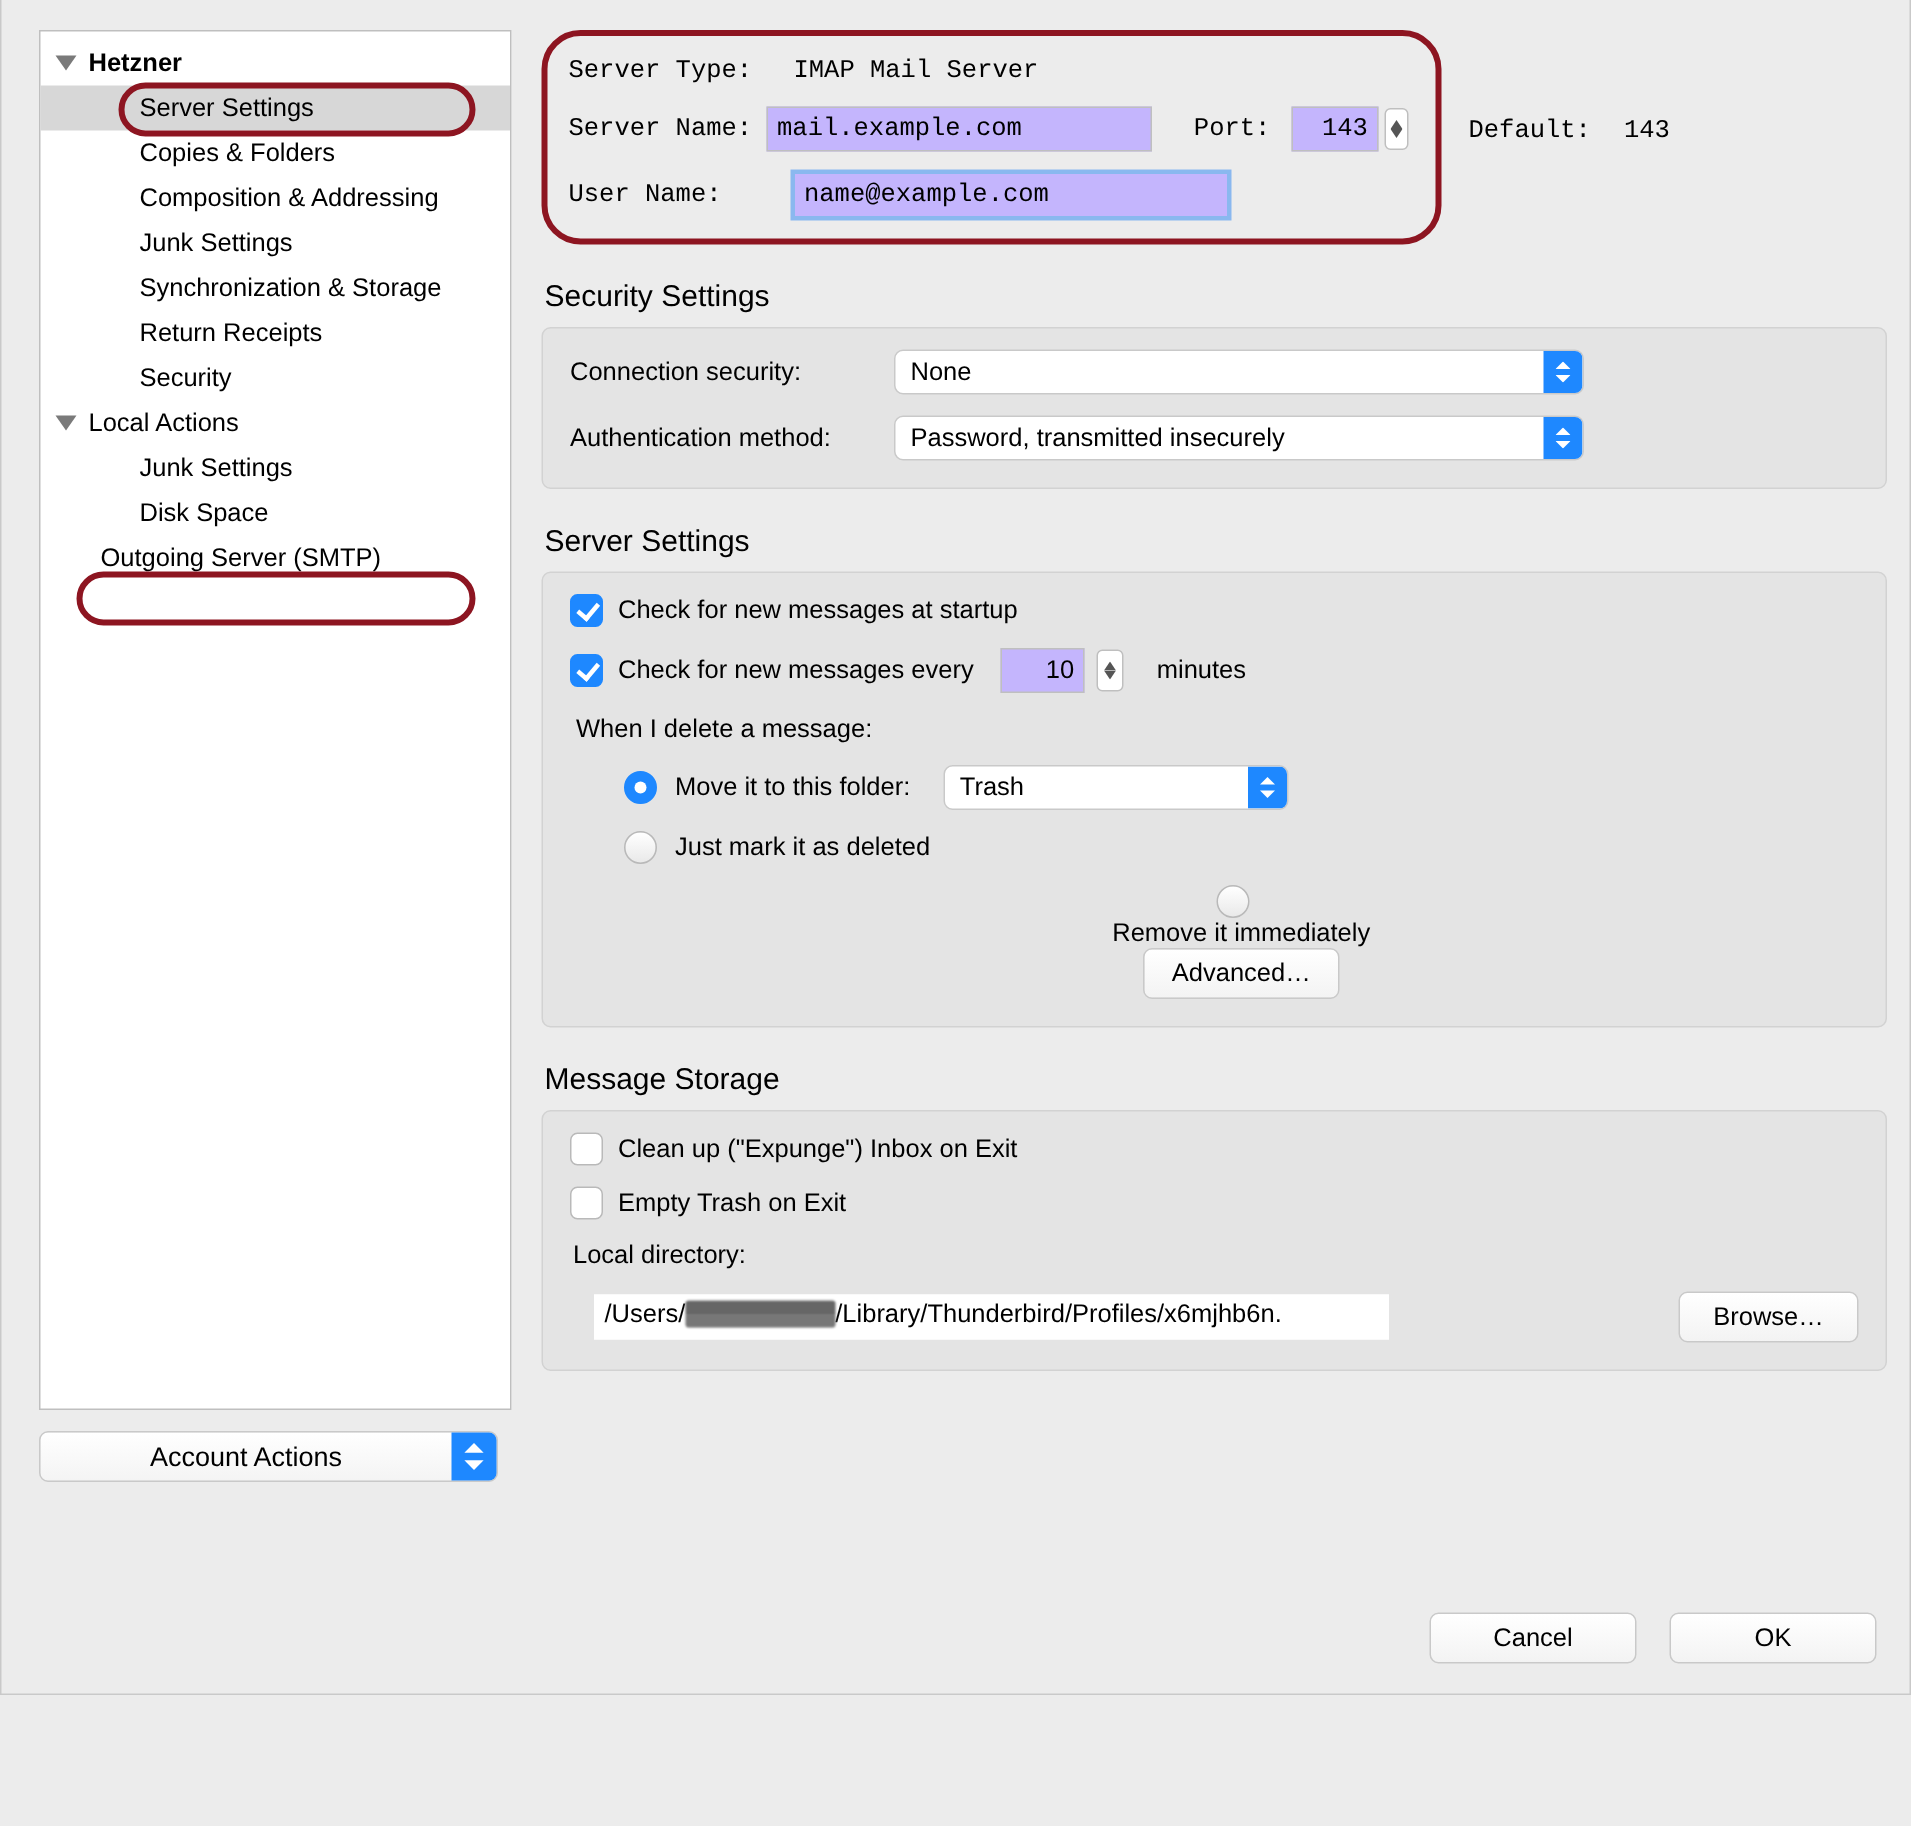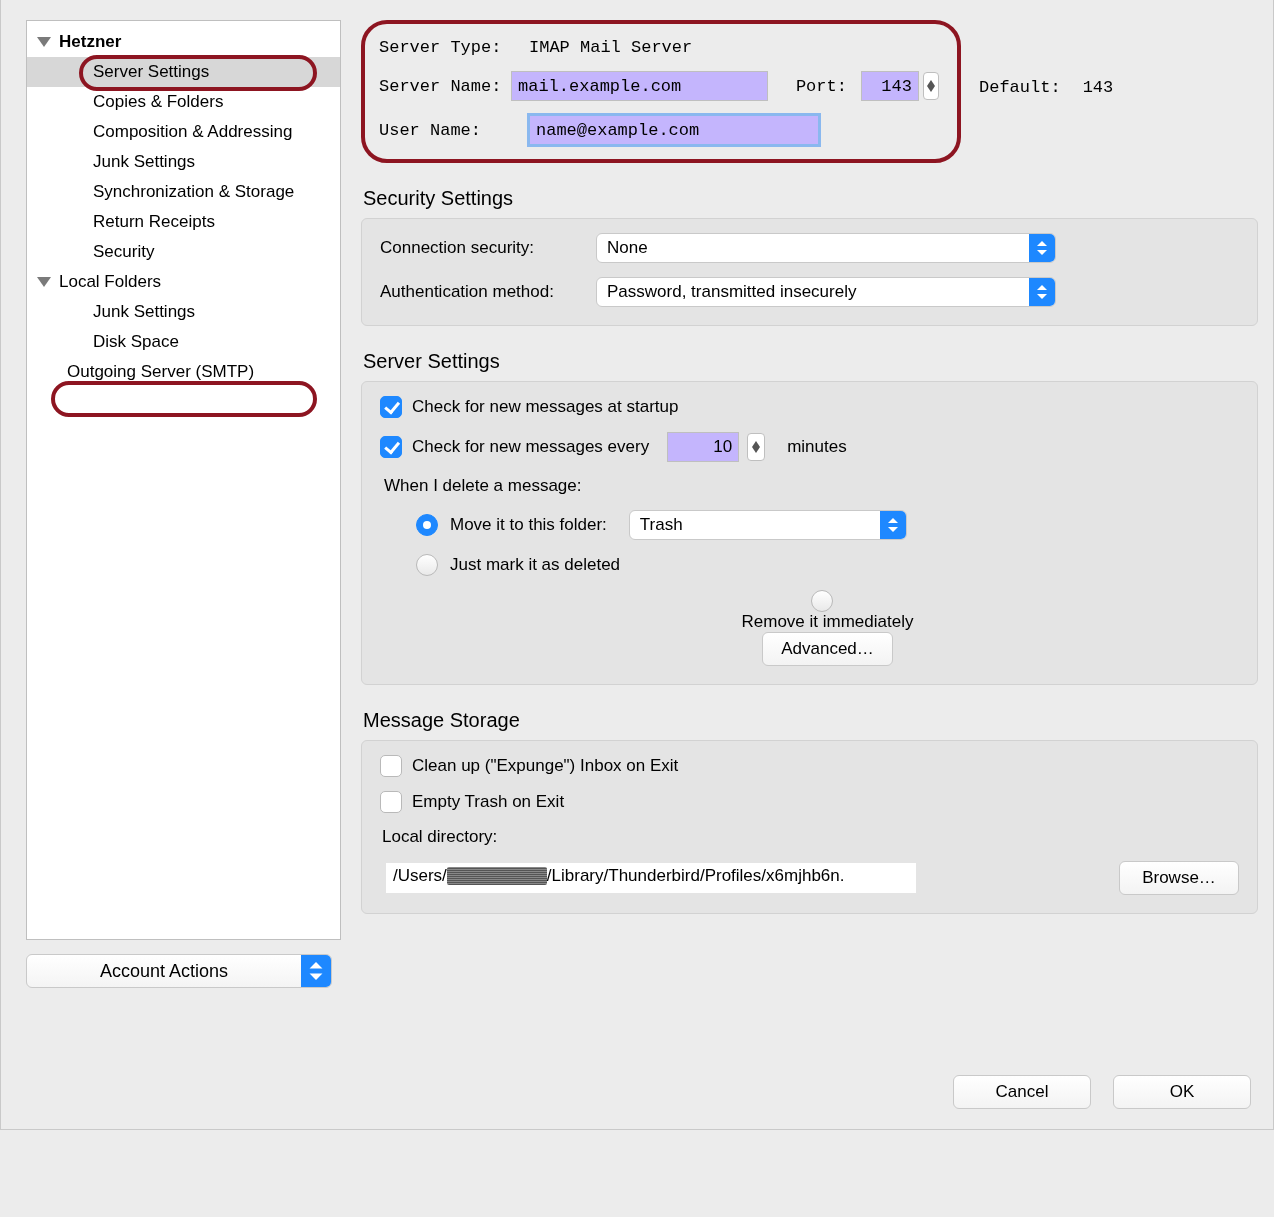--- a/index.html
+++ b/index.html
@@ -168,21 +168,21 @@
         </div>
       <div class="tree-row indent1">
           <span>Return Receipts</span>
         </div>
       <div class="tree-row indent1">
           <span>Security</span>
         </div>
 
       <div class="tree-row indent0" style="padding-left:10px;">
         <span class="disclose"></span>
-        <span class="tree-label" style="padding-left:2px;">Local Folders</span>
+        <span class="tree-label" style="padding-left:2px;">Local Actions</span>
       </div>
       <div class="tree-row indent1">
           <span>Junk Settings</span>
         </div>
       <div class="tree-row indent1">
           <span>Disk Space</span>
         </div>
       <div class="tree-row indent0">
           <span>Outgoing Server (SMTP)</span>
         </div>
@@ -265,38 +265,38 @@
 
     <h3 class="section">Server Settings</h3>
     <div class="panel">
       <div class="row">
         <span class="chk checked"></span>
         <span>Check for new messages at startup</span>
       </div>
       <div class="row">
         <span class="chk checked"></span>
         <span>Check for new messages every</span>
-        <input type="text" style="width: 72px; text-align: right; margin: 0px 4px 0px 18px;" value="10">
+        <input type="text" style="width: 56px; text-align: right; margin: 0px 4px 0px 18px;" value="10">
         <span class="spinner">
           <svg width="8" height="6">
               <polygon points="0,6 8,6 4,0" fill="#555"></polygon>
             </svg>
           <svg width="8" height="6">
               <polygon points="0,0 8,0 4,6" fill="#555"></polygon>
             </svg>
         </span>
         <span style="margin-left:22px;">minutes</span>
       </div>
       <div class="row" style="margin-left:4px;">
         <span>When I delete a message:</span>
       </div>
       <div class="row" style="margin-left:36px;">
         <span class="radio checked"></span>
         <span>Move it to this folder:</span>
-        <div class="sel" style="width:278px; margin-left:22px;">
+        <div class="sel" style="width:230px; margin-left:22px;">
           <span>Trash</span>
           <span class="cap">
               <svg width="10" height="14" viewBox="0 0 10 14">
                 <polygon points="0,5 10,5 5,0" fill="#fff"></polygon>
                 <polygon points="0,9 10,9 5,14" fill="#fff"></polygon>
               </svg>
             </span>
         </div>
       </div>
       <div class="row" style="margin-left:36px;">
@@ -317,21 +317,21 @@
         <span class="chk"></span>
         <span>Clean up ("Expunge") Inbox on Exit</span>
       </div>
       <div class="row">
         <span class="chk"></span>
         <span>Empty Trash on Exit</span>
       </div>
       <div class="row" style="margin-left:2px;">
         <span>Local directory:</span>
       </div>
-      <div class="row" style="margin-left:6px;">
+      <div class="row" style="margin-left:16px;">
         <div class="dir-input">
           <span>/Users/</span><span class="smudge"></span><span>/Library/Thunderbird/Profiles/x6mjhb6n.</span>
         </div>
         <span style="flex:1"></span>
         <button class="btn">Browse…</button>
       </div>
     </div>
 
   </div>
 

